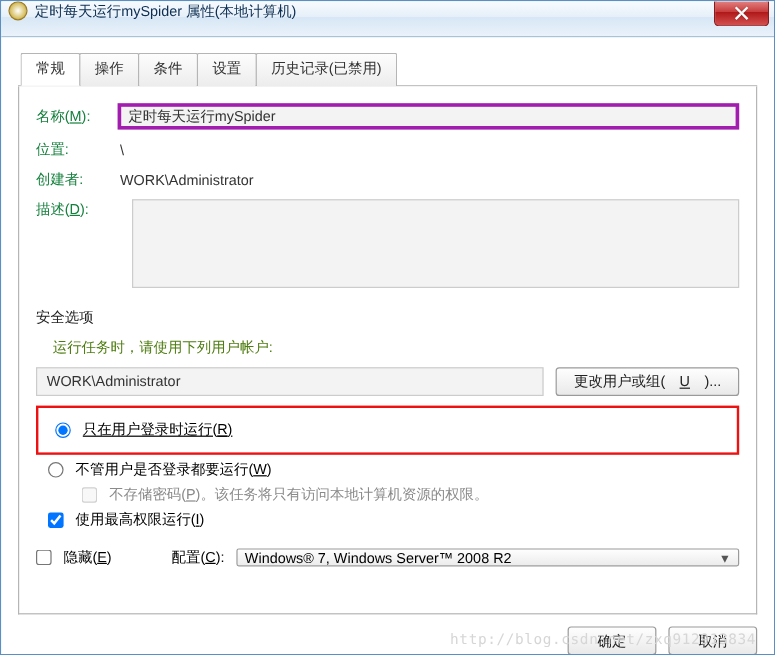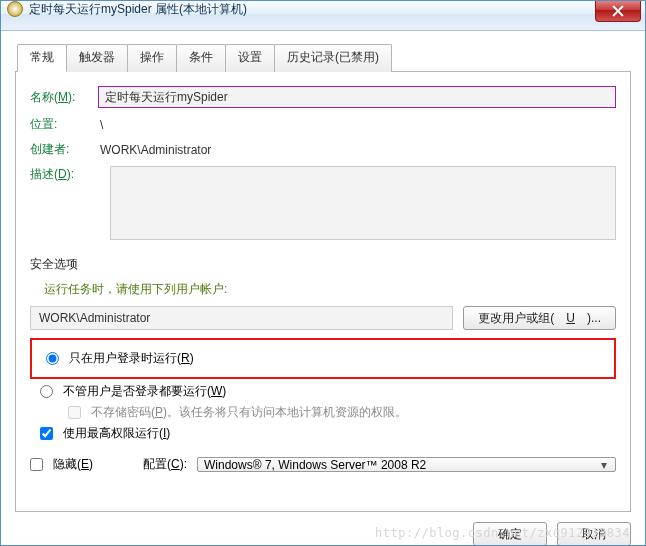--- a/index.html
+++ b/index.html
@@ -94,21 +94,21 @@
     margin-bottom: 8px;
   }
   .formrow.top { align-items: flex-start; gap: 12px; }
   .lbl {
     width: 68px;
     color: #15803d;
   }
   .lbl .uline { text-decoration: underline; }
   .field {
     flex: 1;
-    border: 1px solid #a21caf;
+    border: 3px solid #a21caf;
     background: #f3f3f3;
     height: 22px;
     padding: 2px 6px;
     color: #333;
     display: flex; align-items: center;
   }
   .plainval { flex: 1; color: #333; padding-left: 2px; }
   .desc {
     flex: 1;
     border: 1px solid #ccc;
@@ -136,21 +136,21 @@
     border: 1px solid #9a9a9a;
     border-radius: 3px;
     background: linear-gradient(#fefefe, #e9e9e9);
     color: #222;
     display: inline-flex; align-items: center; justify-content: center;
     min-width: 74px;
     gap: 12px;
   }
 
   .redbox {
-    border: 2px solid #e11; padding: 6px 4px; margin: 8px 0 4px;
+    border: 2px solid #e11; padding: 6px 4px; margin: 8px 0 4px; text-decoration: underline;
   }
   .radio-row, .check-row {
     display: flex; align-items: center; gap: 6px; margin: 4px 0;
   }
   input[type=radio], input[type=checkbox] { margin: 0 4px 0 10px; }
   .indent { margin-left: 28px; }
   .greyed { color: #8a8a8a; }
 
   .bottomrow {
     display: flex; align-items: center; margin-top: 14px; gap: 10px;
@@ -189,21 +189,20 @@
   <div class="winbtns">
     <div class="winbtn">
       <div class="x-icon"></div>
     </div>
   </div>
 </div>
 
 <div class="client">
   <div class="tabstrip">
     <div class="tab active">常规</div>
-    <div class="tab">触发器</div>
     <div class="tab">操作</div>
     <div class="tab">条件</div>
     <div class="tab">设置</div>
     <div class="tab">历史记录(已禁用)</div>
   </div>
 
   <div class="tabbody">
 
     <div class="formrow">
       <div class="lbl">

